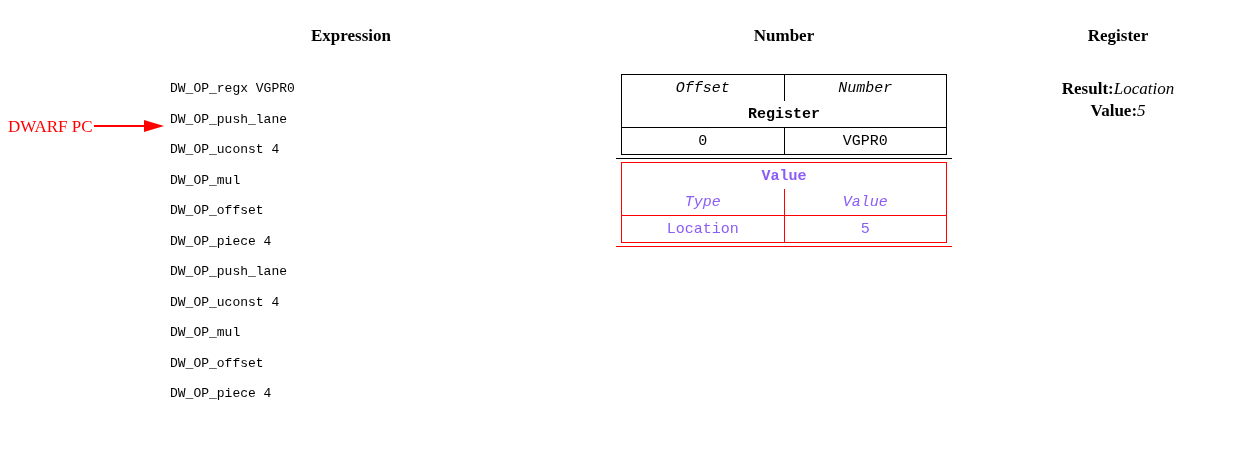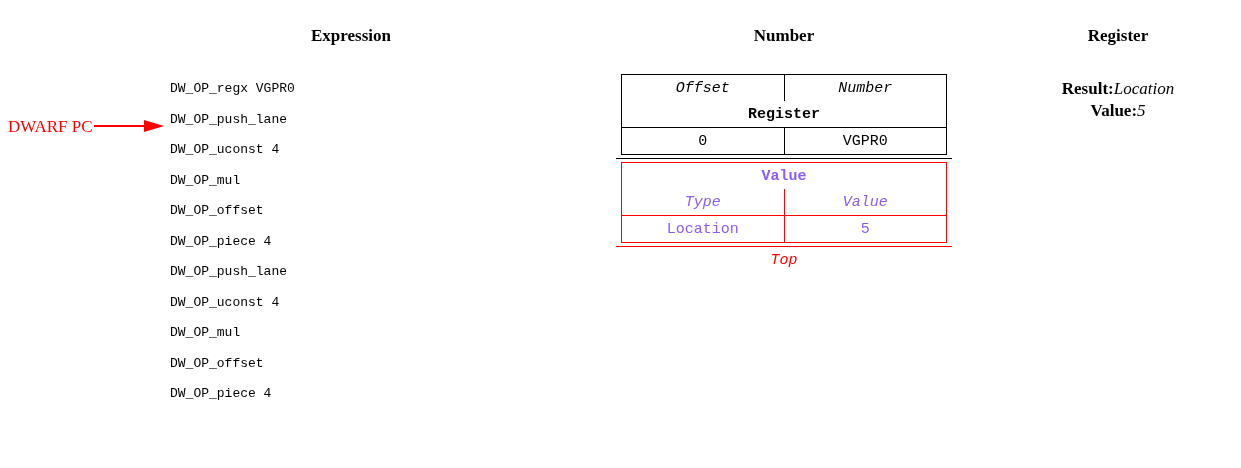--- a/index.html
+++ b/index.html
@@ -215,21 +215,20 @@
     </tr>
     <tr>
       <td class="tbl-cell vdiv-left">Location</td>
       <td class="tbl-cell">5</td>
     </tr>
   </tbody>
     </table>
 
   <div class="stack-rule red"></div>
 
-  <div id="top-label">Top</div>
 </div>
 
 <div id="context-list">
   <div class="context-line">
     <span class="context-key">Result:</span><span class="context-val">Location</span>
   </div>
   <div class="context-line">
     <span class="context-key">Value:</span><span class="context-val">5</span>
   </div>
 </div>

